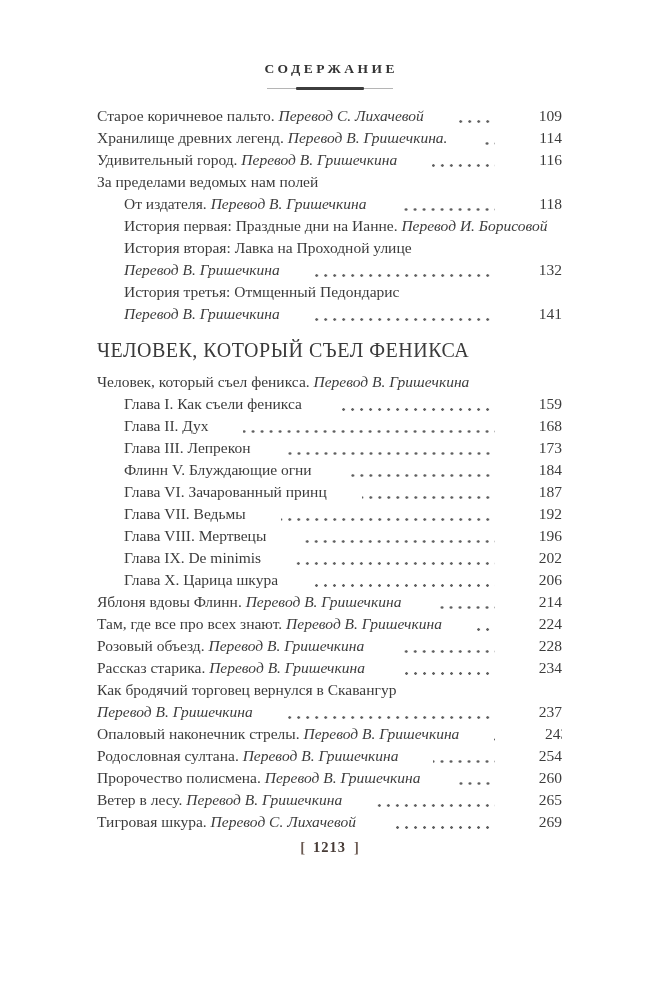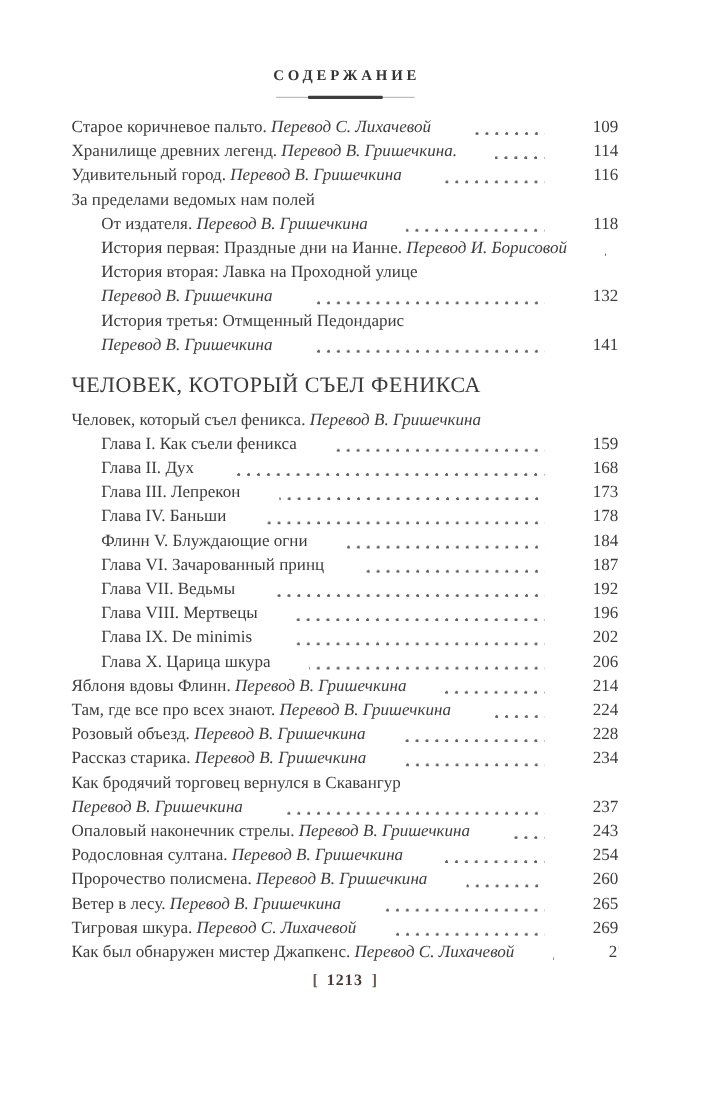--- a/index.html
+++ b/index.html
@@ -11,20 +11,21 @@
     --footer-bracket:#6b5a52;
     --background:#ffffff;
   }
   html,body{margin:0;padding:0;}
   body{background:#f4f4f4;}
   .page{
     width:660px;height:1001px;background:var(--background);
     font-family:"Liberation Serif","DejaVu Serif",serif;
     color:var(--text);overflow:hidden;position:relative;margin:0 auto;
     box-sizing:border-box;
+    padding-left:32px;
   }
   .content{padding:60px 98px 0 65px;}
   .doc-title{
     margin:0 0 8px 0;text-align:center;
     font-size:13.5px;font-weight:700;letter-spacing:3.5px;text-indent:3.5px;
     color:#343434;line-height:18px;
   }
   .rule{position:relative;width:126px;height:5px;margin:0 auto 14px auto;}
   .rule .thin{position:absolute;left:0;right:0;top:2px;height:1px;background:var(--divider-thin);}
   .rule .bar{position:absolute;left:50%;top:1px;width:68px;height:3px;transform:translateX(-50%);
@@ -119,25 +120,20 @@
           <span class="t">Глава II. Дух</span>
           <span class="dots"></span>
           <span class="pg">168</span>
         </div>
         <div class="row indent">
           <span class="t">Глава III. Лепрекон</span>
           <span class="dots"></span>
           <span class="pg">173</span>
         </div>
         <div class="row indent">
-          <span class="t">Глава IV. Баньши</span>
-          <span class="dots"></span>
-          <span class="pg">178</span>
-        </div>
-        <div class="row indent">
           <span class="t">Флинн V. Блуждающие огни</span>
           <span class="dots"></span>
           <span class="pg">184</span>
         </div>
         <div class="row indent">
           <span class="t">Глава VI. Зачарованный принц</span>
           <span class="dots"></span>
           <span class="pg">187</span>
         </div>
         <div class="row indent">
@@ -205,24 +201,19 @@
         </div>
         <div class="row">
           <span class="t">Ветер в лесу. <span class="tr">Перевод В. Гришечкина</span></span>
           <span class="dots"></span>
           <span class="pg">265</span>
         </div>
         <div class="row">
           <span class="t">Тигровая шкура. <span class="tr">Перевод С. Лихачевой</span></span>
           <span class="dots"></span>
           <span class="pg">269</span>
-        </div>
-        <div class="row">
-          <span class="t">Как был обнаружен мистер Джапкенс. <span class="tr">Перевод С. Лихачевой</span></span>
-          <span class="dots"></span>
-          <span class="pg">272</span>
         </div>
       </div>
     <div class="footer">
       <span class="br">[</span><span class="num">1213</span><span class="br">]</span>
     </div>
   </div>
 </div>
 
 </body></html>

